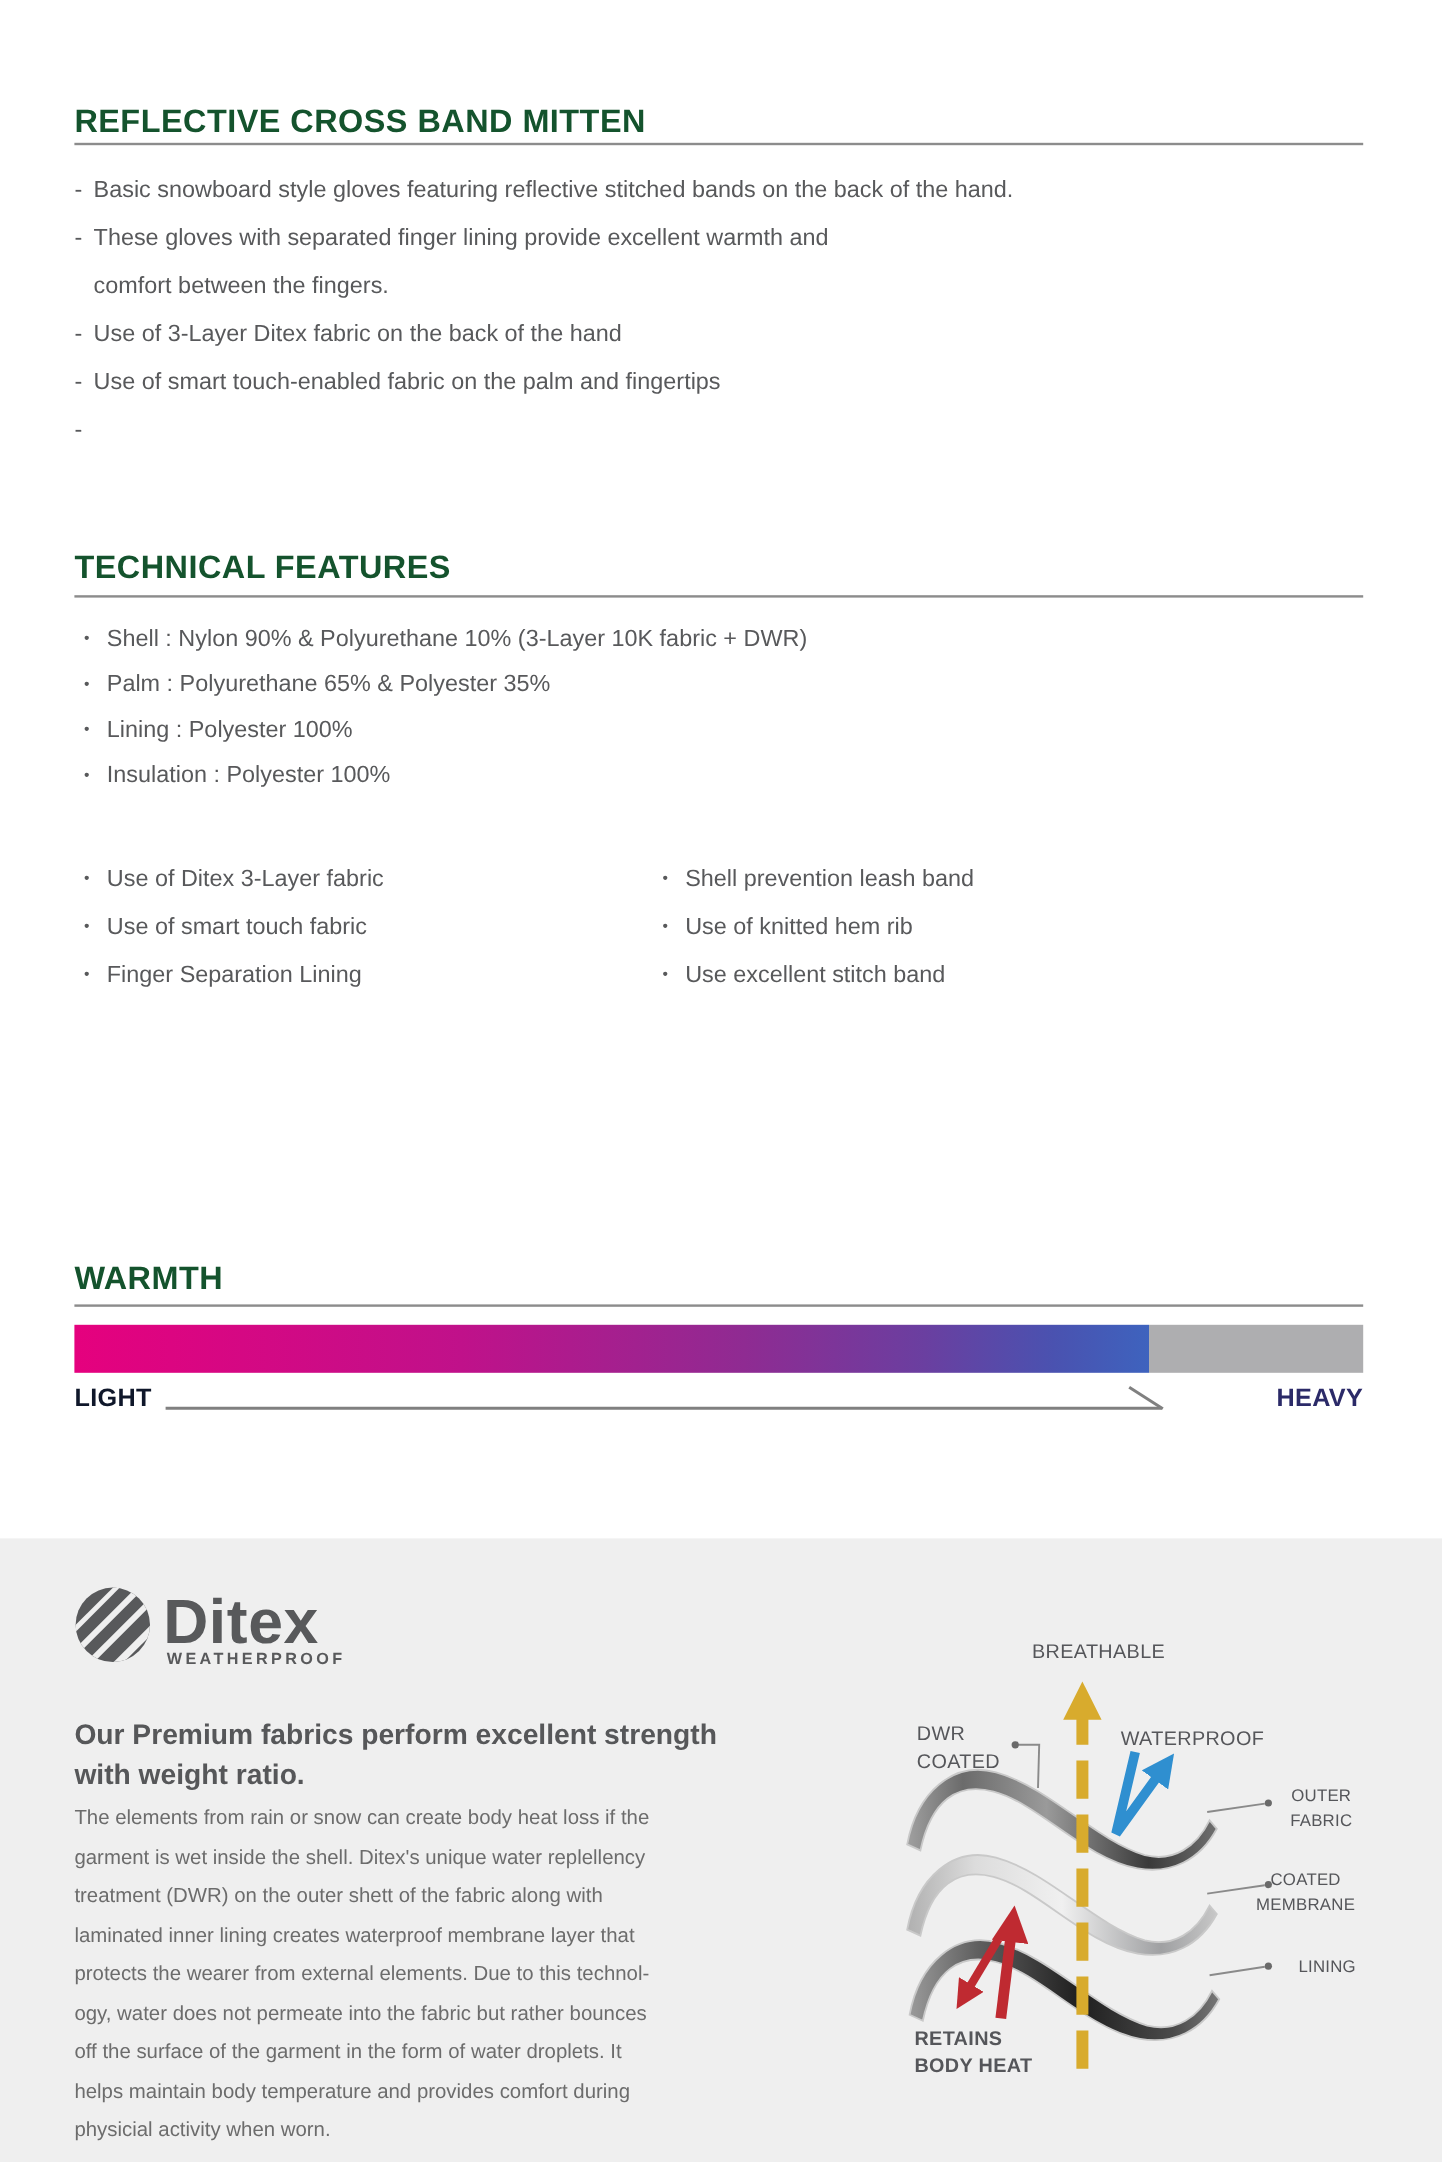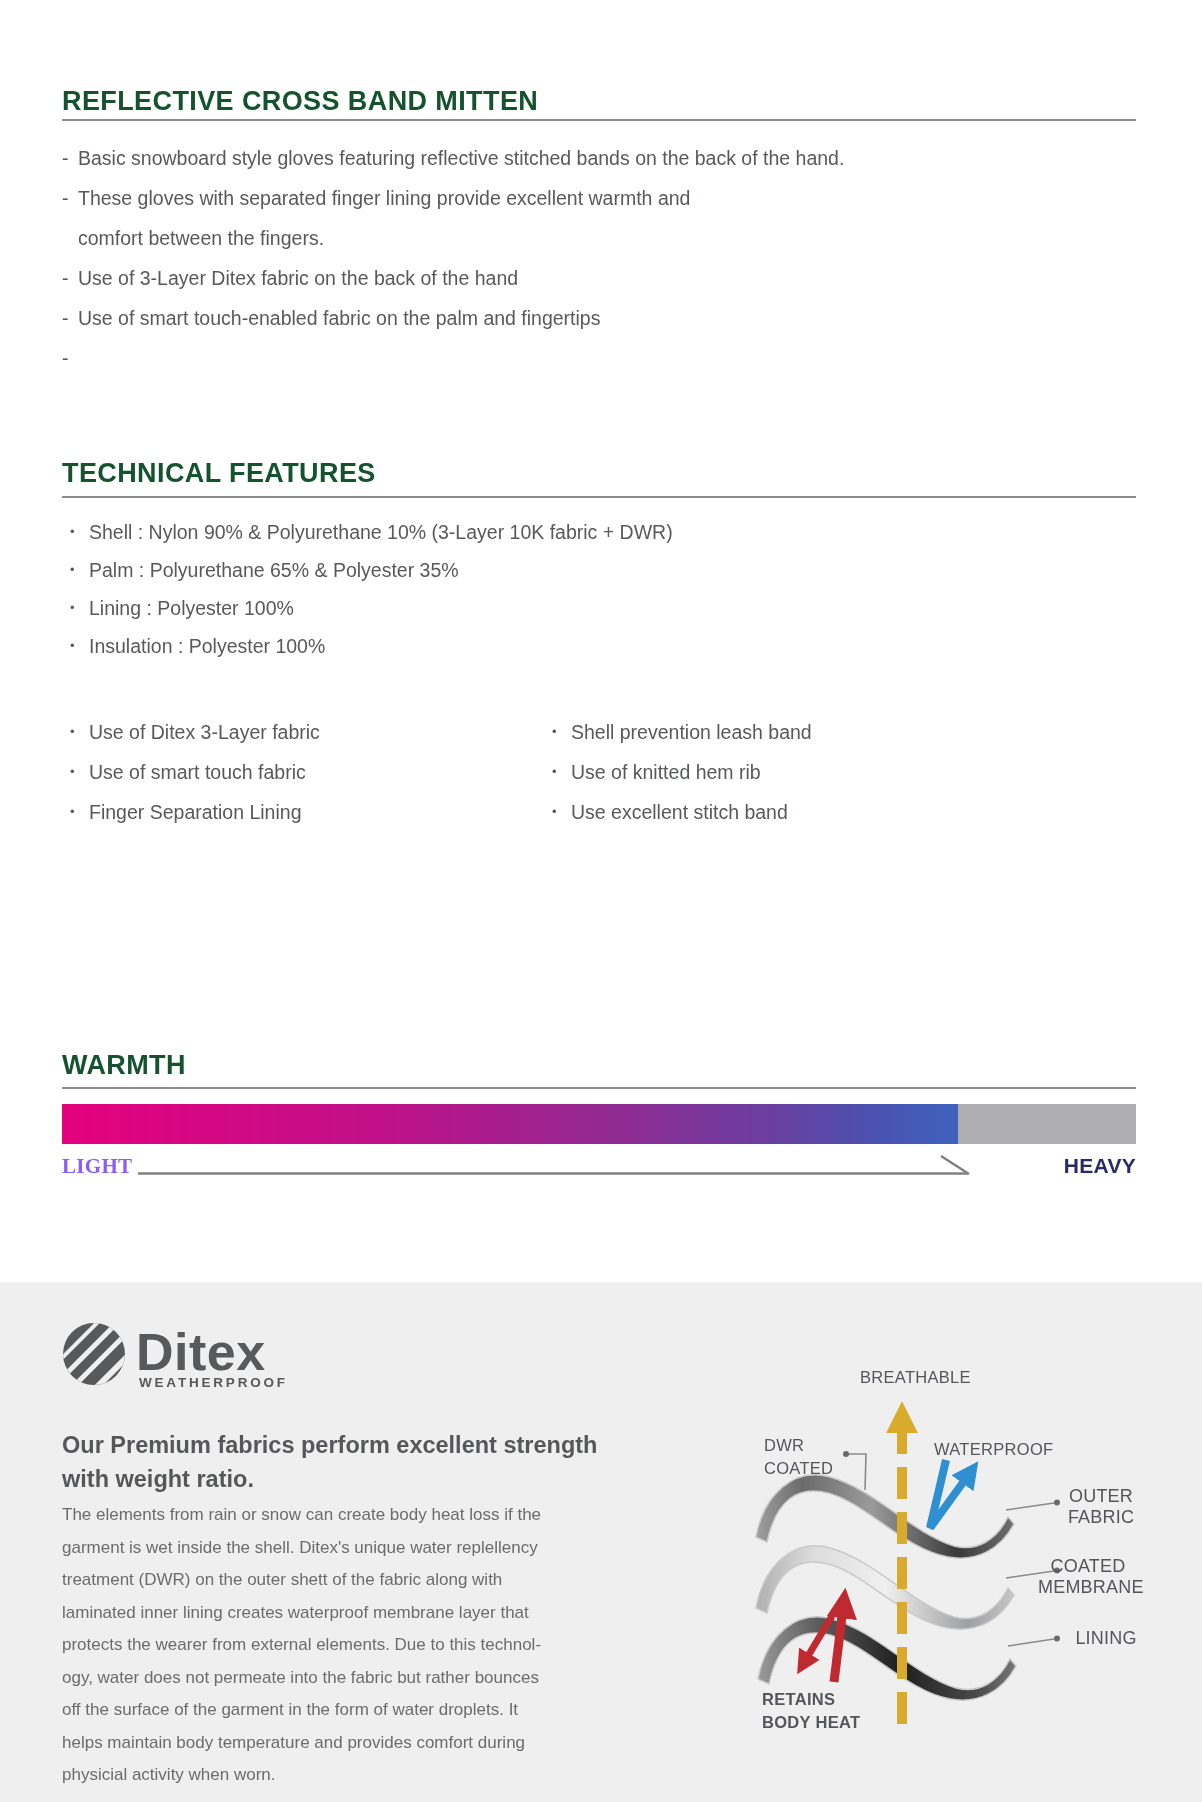--- a/index.html
+++ b/index.html
@@ -15,31 +15,31 @@
   .blist .dash{width:16px;flex:none;}
   .blist .txt{white-space:pre-line;}
   .dlist .li{display:flex;font-size:19.5px;line-height:38px;color:#58595b;}
   .dlist .dot{width:19px;flex:none;font-size:13px;}
   .ulist .li{line-height:40px;}
   
   .warm-bar{
     height:40px;
     background:linear-gradient(90deg,#e5017e 0%,#c0118a 30%,#8f2b92 52%,#6a3fa0 66%,#4a52b0 76%,#3e63be 83.4%,#aeaeb0 83.4%,#aeaeb0 100%);
   }
-  .warm-min{font-size:21px;font-weight:bold;color:#8b5cf6;letter-spacing:.3px;font-family:Liberation Serif, serif;}
+  .warm-min{font-size:21px;font-weight:bold;color:#0f172a;letter-spacing:.3px;}
   .warm-max{font-size:21px;font-weight:bold;color:#2b2a68;letter-spacing:.3px;}
   
   .panel{background:#efefef;}
   .brand-name{font-size:52px;font-weight:bold;color:#58595b;letter-spacing:.5px;line-height:1;}
   .brand-sub{font-size:13.5px;font-weight:bold;color:#58595b;letter-spacing:2.8px;}
   .panel-heading{font-size:23.5px;font-weight:bold;line-height:34px;color:#565759;white-space:pre-line;}
   .panel-body{font-size:17px;line-height:32.5px;color:#6c6c6c;white-space:pre-line;}
   
   .dlabel{font-size:16.5px;color:#55565a;line-height:23px;white-space:pre-line;letter-spacing:.3px;}
-  .dlabel-sm{font-size:18px;color:#55565a;line-height:21px;white-space:pre-line;text-align:center;letter-spacing:.2px;}
+  .dlabel-sm{font-size:14px;color:#55565a;line-height:21px;white-space:pre-line;text-align:center;letter-spacing:.2px;}
   .dlabel-bold{font-weight:bold;}
 </style>
 </head>
 <body>
 
 <div class="page">
 
   <div class="abs sec-title" style="left:62px;top:86px;">REFLECTIVE CROSS BAND MITTEN</div>
   <div class="abs rule" style="left:62px;top:119px;width:1074px;"></div>
 

